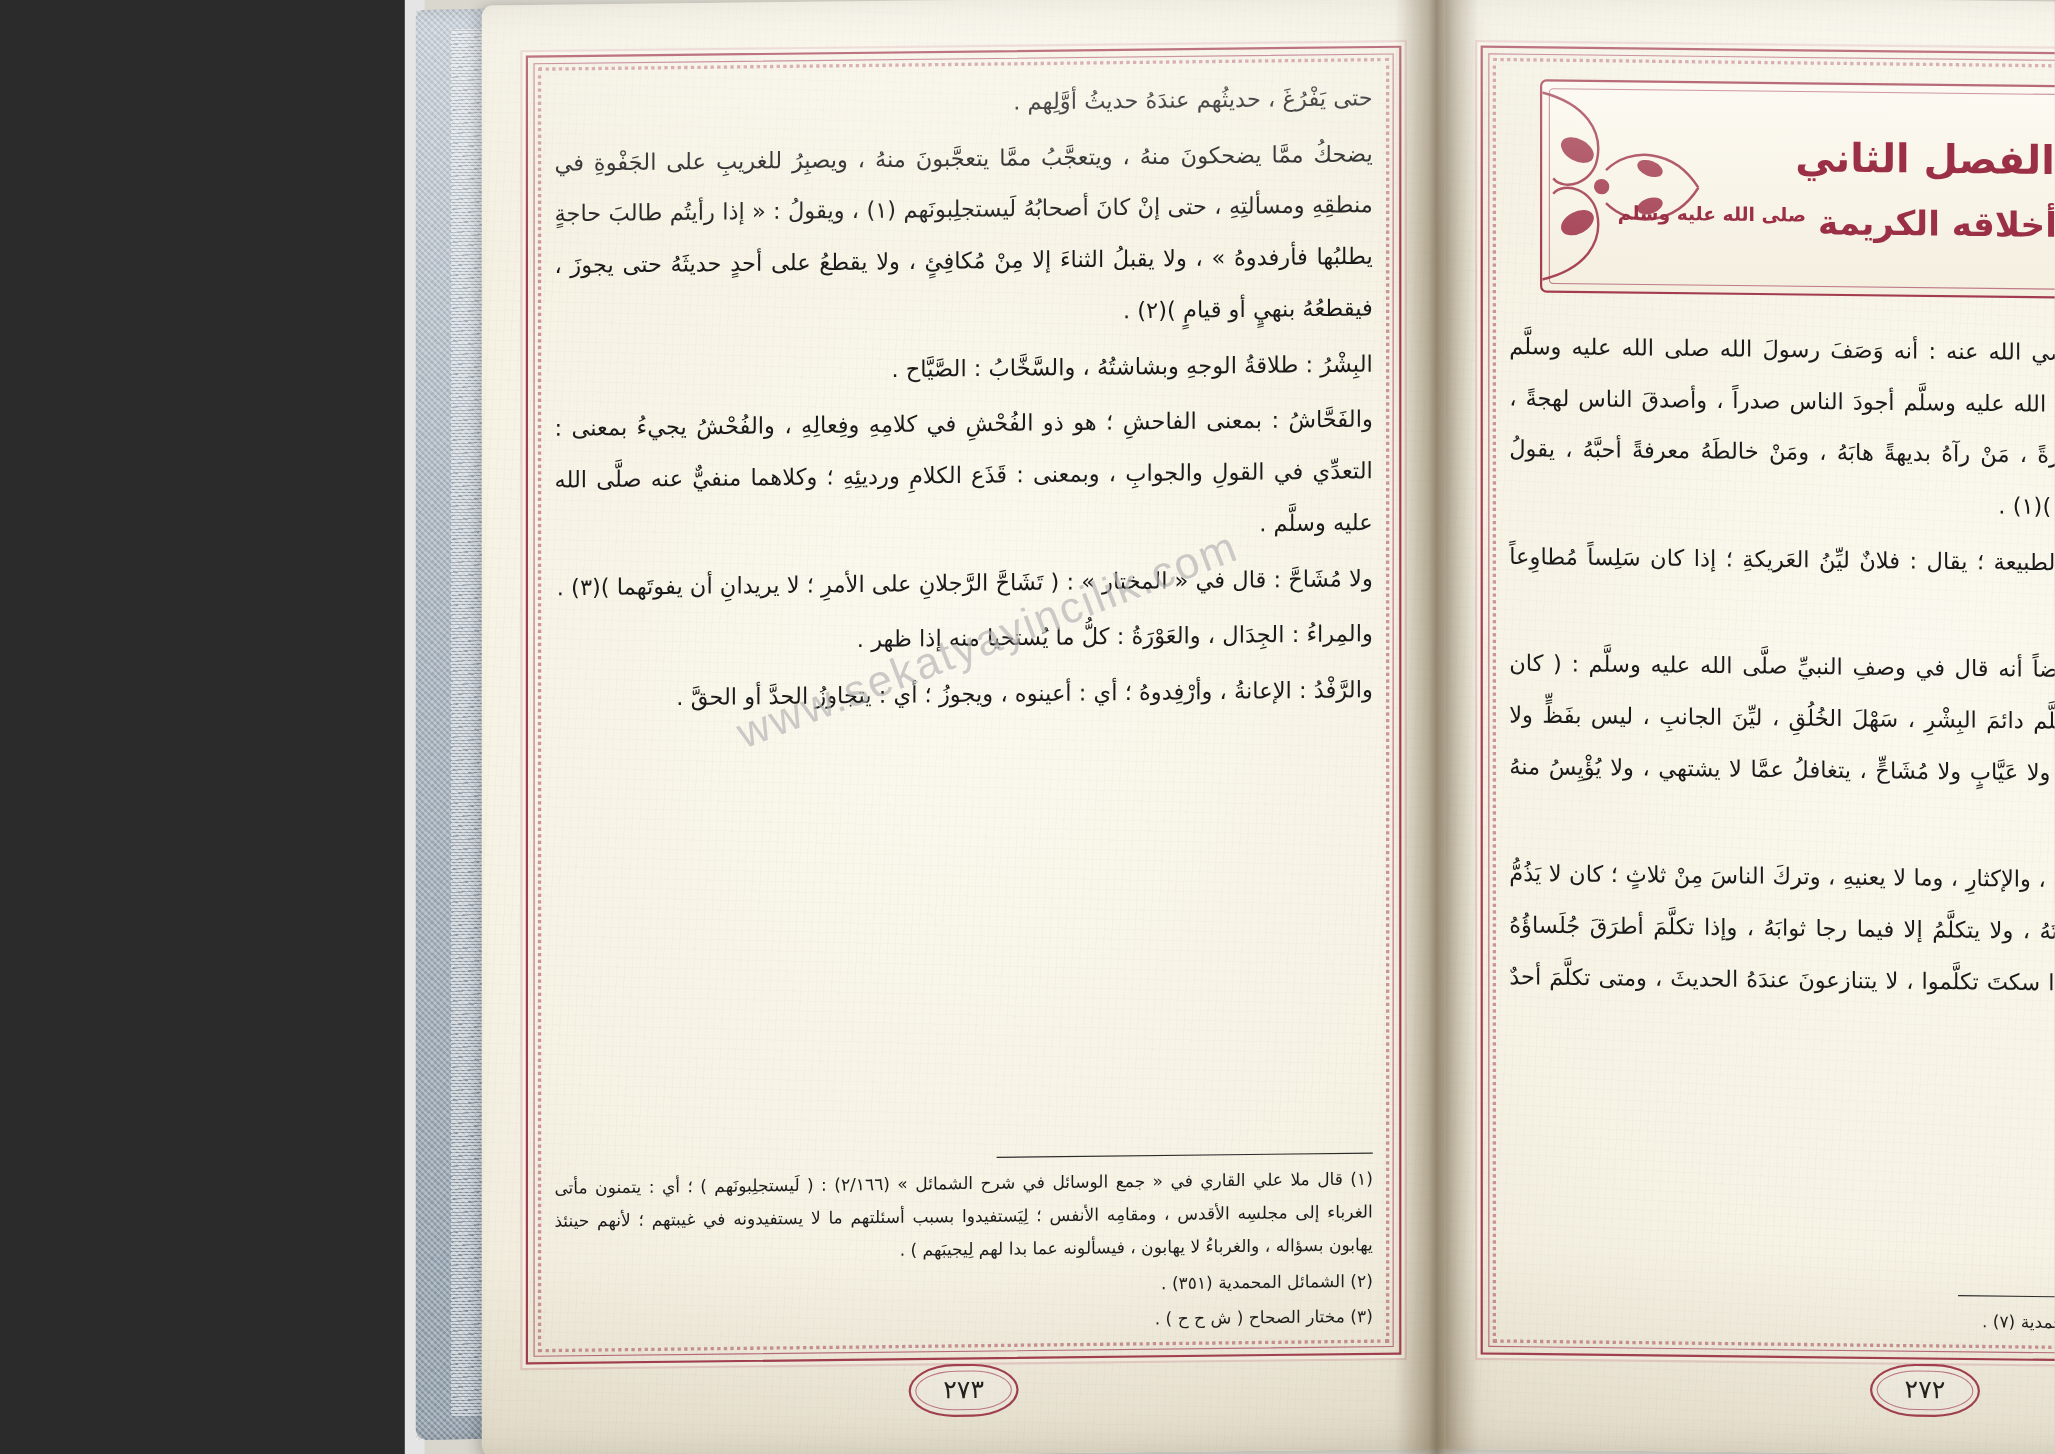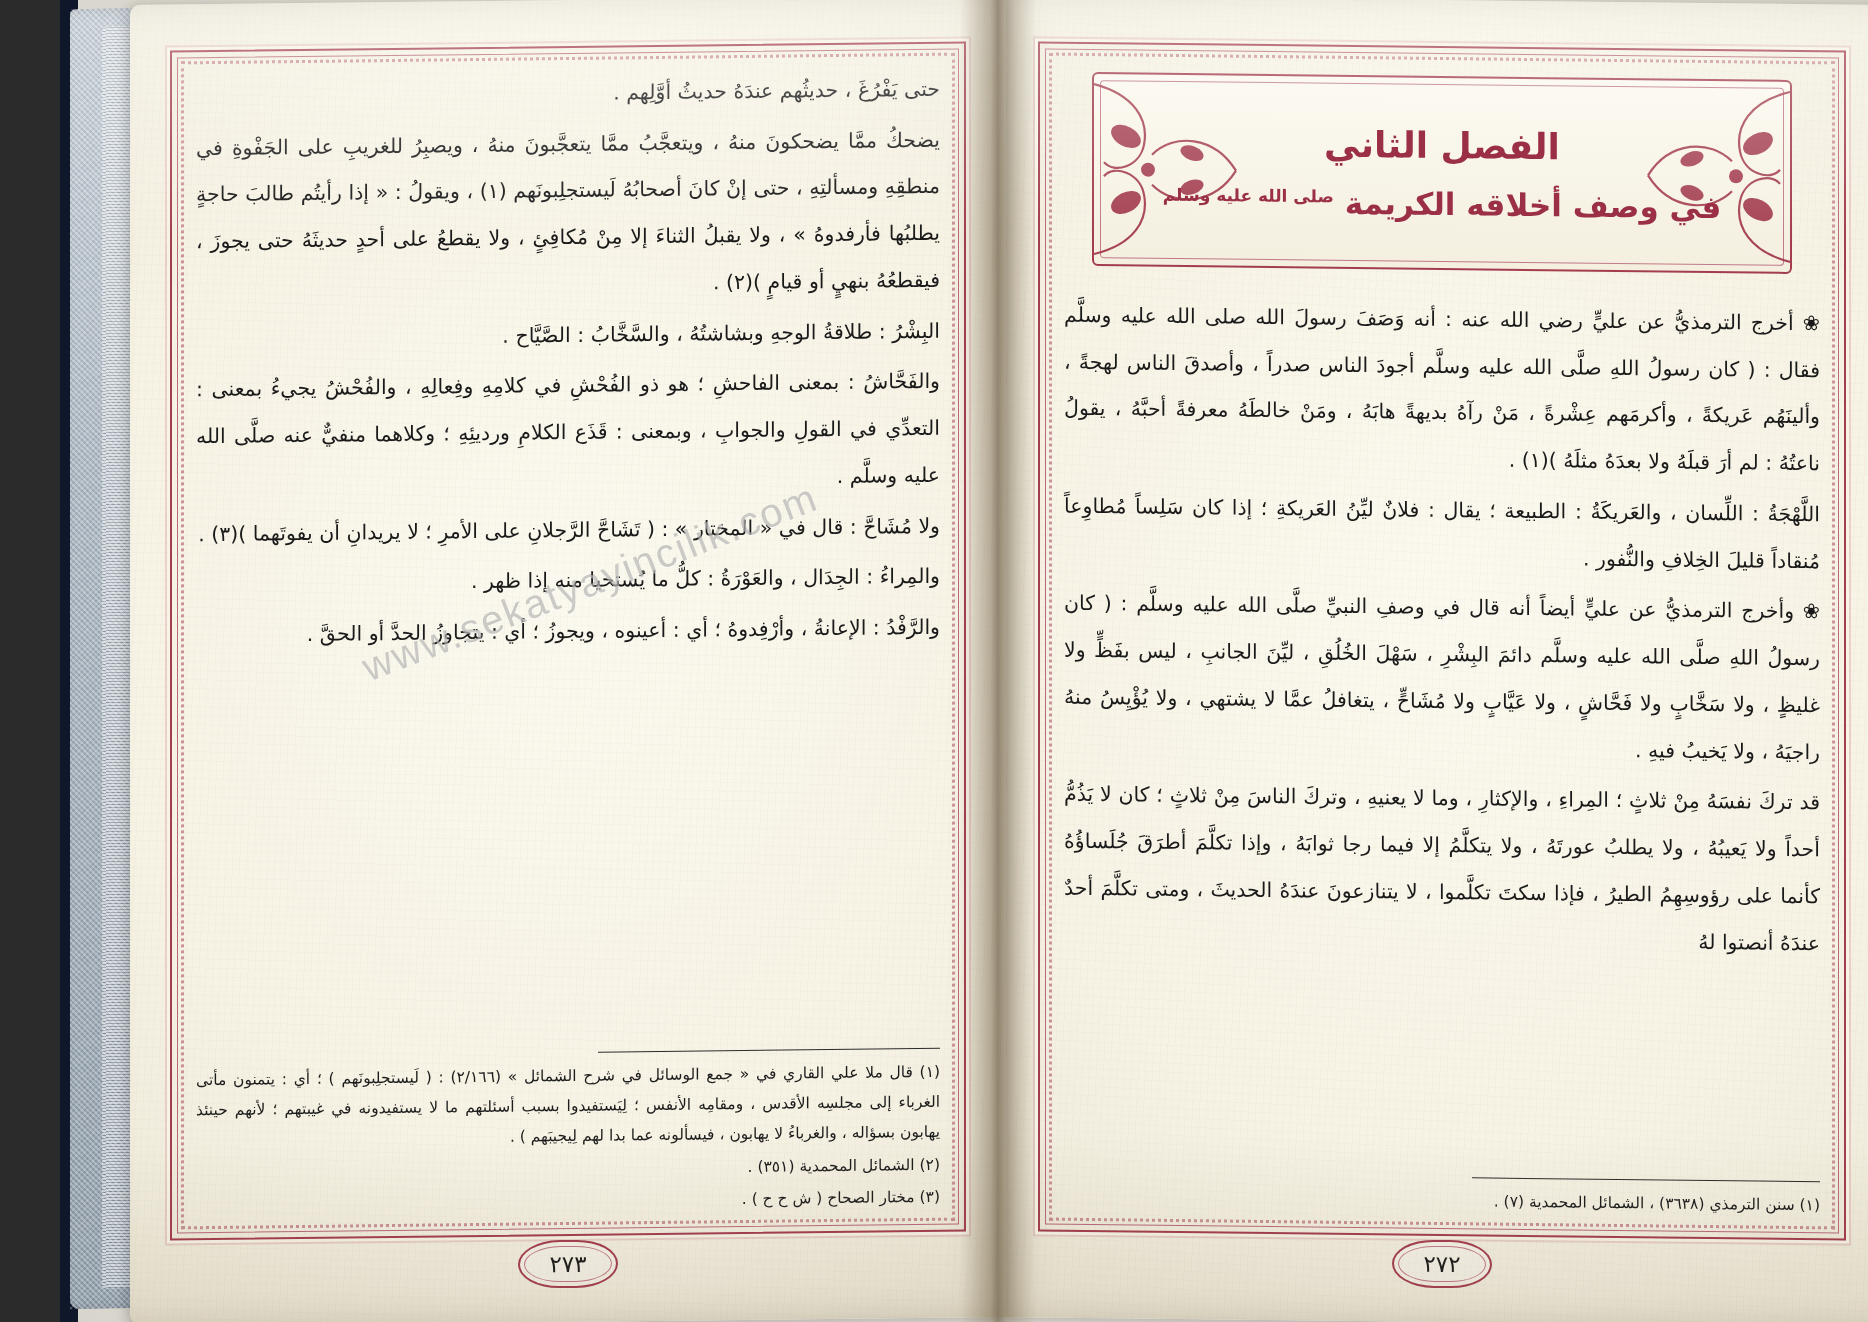--- a/index.html
+++ b/index.html
@@ -9,23 +9,23 @@
   }
   body {
     width: 1868px;
     height: 1322px;
     overflow: hidden;
     font-family: "DejaVu Sans", "Liberation Sans", sans-serif;
   }
 
   #scene {
     position: relative;
-    width: 1808px;
+    width: 1500px;
     height: 1322px;
-    background: #0f172a;
+    background: #e5e5e5;
     overflow: hidden;
   }
 
   
   .book-shadow {
     position: absolute;
     left: 18px; top: 0px;
     width: 1832px; height: 1322px;
     background: radial-gradient(ellipse at 50% 48%, #f3f1ea 0%, #e9e6dd 55%, #d8d5cc 100%);
   }

